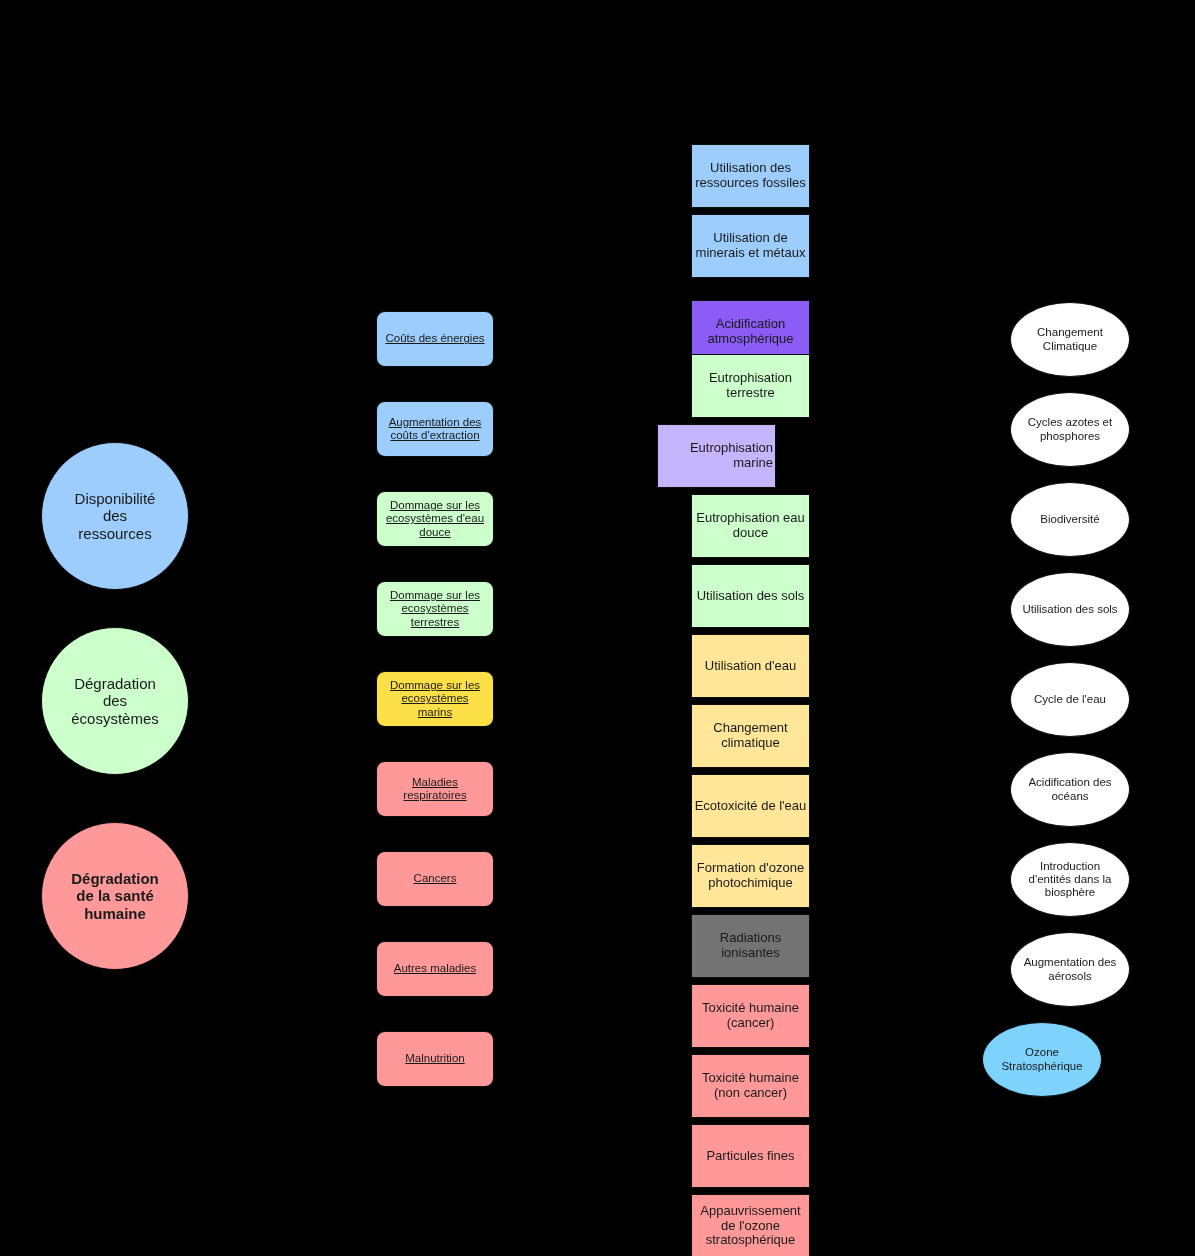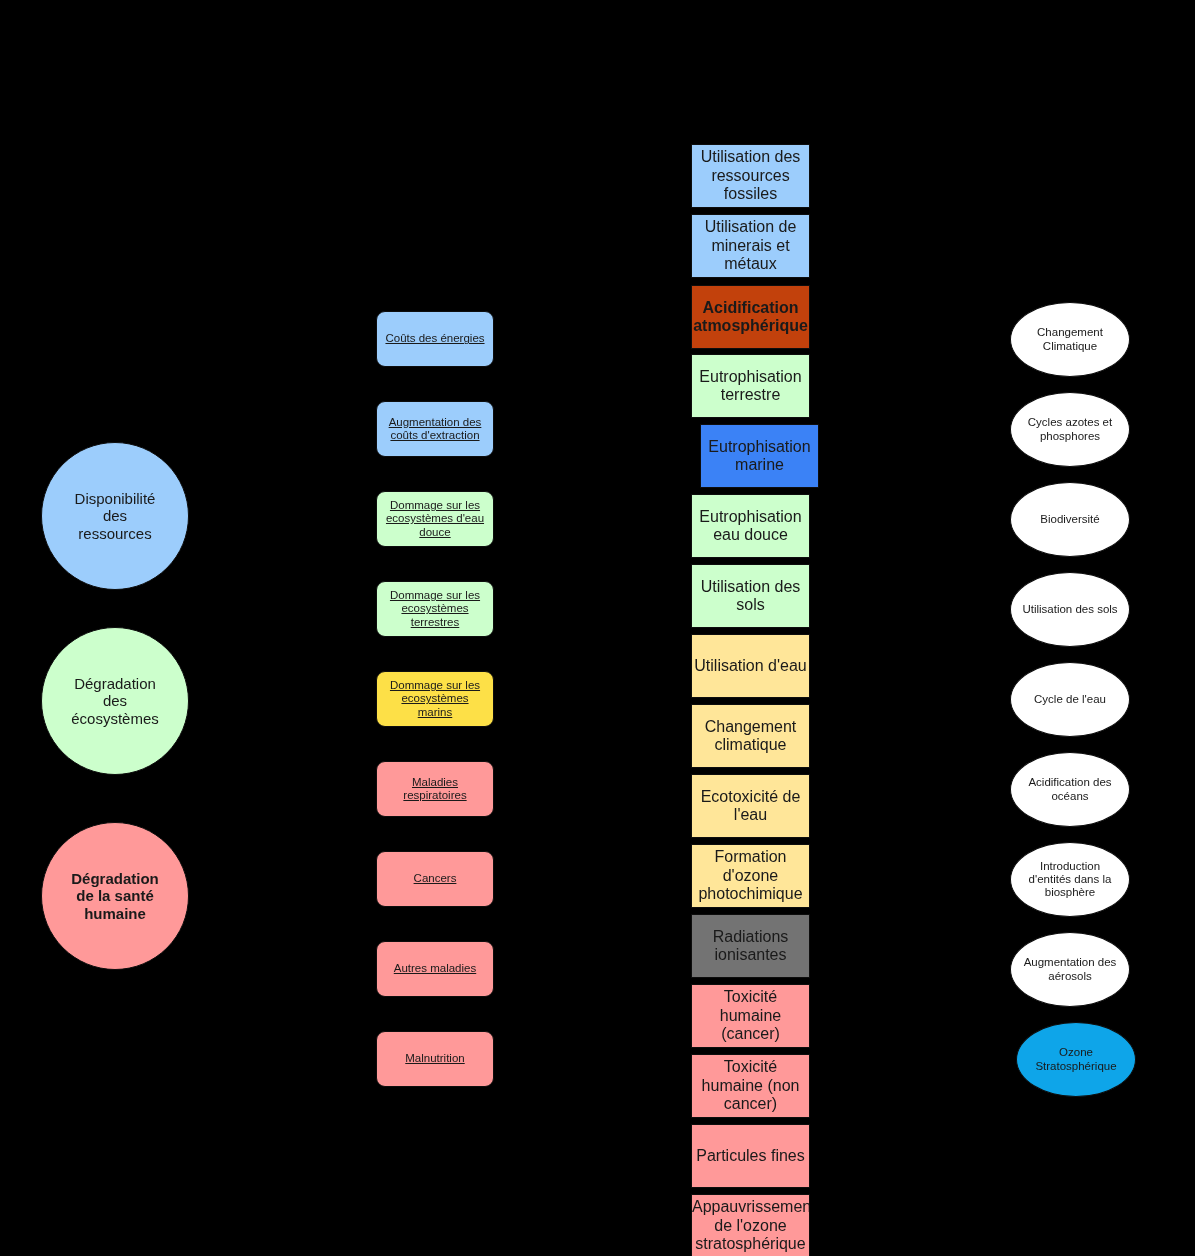--- a/index.html
+++ b/index.html
@@ -48,21 +48,21 @@
     border-radius: 9px;
     border: 1px solid #0d0d0d;
     font-size: 11.5px;
   }
   .rrect span { padding: 0 6px; text-decoration: underline; }
 
   
   .rect {
     border-radius: 0;
     border: 1px solid #0d0d0d;
-    font-size: 16px;
+    font-size: 13px;
   }
   .rect span { padding: 0 2px; }
 
   
   .ellipse {
     border-radius: 50%;
     border: 1px solid #0d0d0d;
     background: #ffffff;
     font-size: 11.5px;
   }
@@ -112,27 +112,27 @@
         <span>Malnutrition</span>
       </div>
     </div>
   <div id="col-midpoint">
       <div class="node rect" style="left: 691px; top: 144px; width: 119px; height: 64px; background: rgb(156, 205, 252);">
         <span>Utilisation des ressources fossiles</span>
       </div>
       <div class="node rect" style="left: 691px; top: 214px; width: 119px; height: 64px; background: rgb(156, 205, 252);">
         <span>Utilisation de minerais et métaux</span>
       </div>
-      <div class="node rect" style="left: 691px; top: 285px; width: 119px; height: 64px; background: #c2410c; font-weight: bold;">
+      <div class="node rect" style="left: 691px; top: 300px; width: 119px; height: 64px; background: #8b5cf6;">
         <span>Acidification atmosphérique</span>
       </div>
       <div class="node rect" style="left: 691px; top: 354px; width: 119px; height: 64px; background: rgb(204, 255, 204); justify-content: center;">
         <span>Eutrophisation terrestre</span>
       </div>
-      <div class="node rect" style="left: 700px; top: 424px; width: 119px; height: 64px; background: #3b82f6;">
+      <div class="node rect" style="left: 657px; top: 424px; width: 119px; height: 64px; background: #c4b5fd; text-align: right;">
         <span>Eutrophisation marine</span>
       </div>
       <div class="node rect" style="left: 691px; top: 494px; width: 119px; height: 64px; background: rgb(204, 255, 204);">
         <span>Eutrophisation eau douce</span>
       </div>
       <div class="node rect" style="left: 691px; top: 564px; width: 119px; height: 64px; background: rgb(204, 255, 204);">
         <span>Utilisation des sols</span>
       </div>
       <div class="node rect" style="left: 691px; top: 634px; width: 119px; height: 64px; background: rgb(255, 230, 153);">
         <span>Utilisation d'eau</span>
@@ -180,17 +180,17 @@
       </div>
       <div class="node ellipse" style="left: 1010px; top: 752px; width: 120px; height: 75px; background: rgb(255, 255, 255);">
         <span>Acidification des océans</span>
       </div>
       <div class="node ellipse" style="left: 1010px; top: 842px; width: 120px; height: 75px; background: rgb(255, 255, 255);">
         <span>Introduction d'entités dans la biosphère</span>
       </div>
       <div class="node ellipse" style="left: 1010px; top: 932px; width: 120px; height: 75px; background: rgb(255, 255, 255);">
         <span>Augmentation des aérosols</span>
       </div>
-      <div class="node ellipse" style="left: 1016px; top: 1022px; width: 120px; height: 75px; background: #0ea5e9;">
+      <div class="node ellipse" style="left: 982px; top: 1022px; width: 120px; height: 75px; background: #7dd3fc;">
         <span>Ozone Stratosphérique</span>
       </div>
     </div>
 </div>
 
 </body></html>

